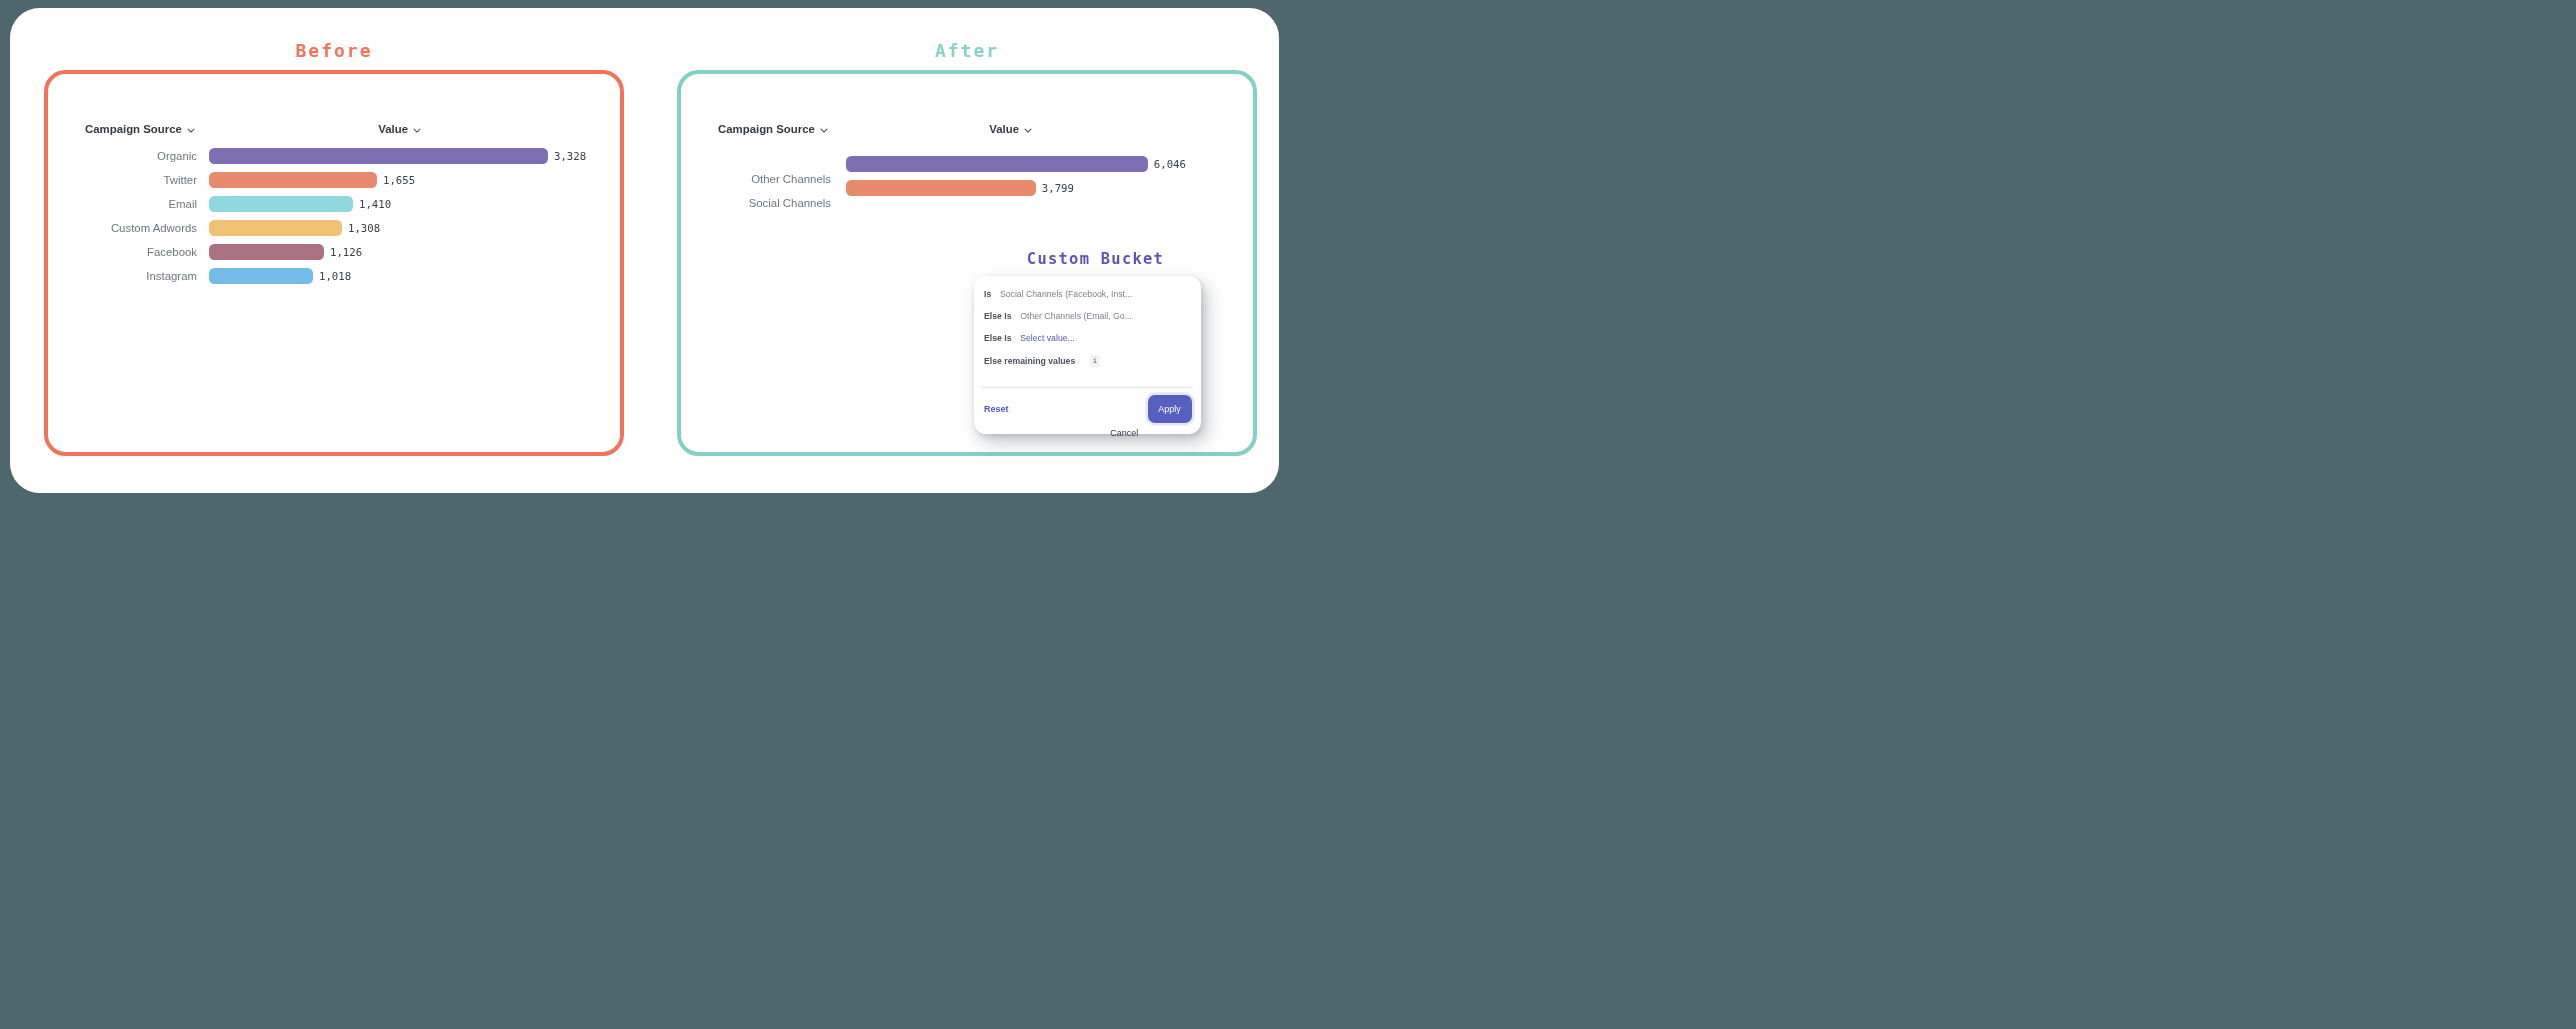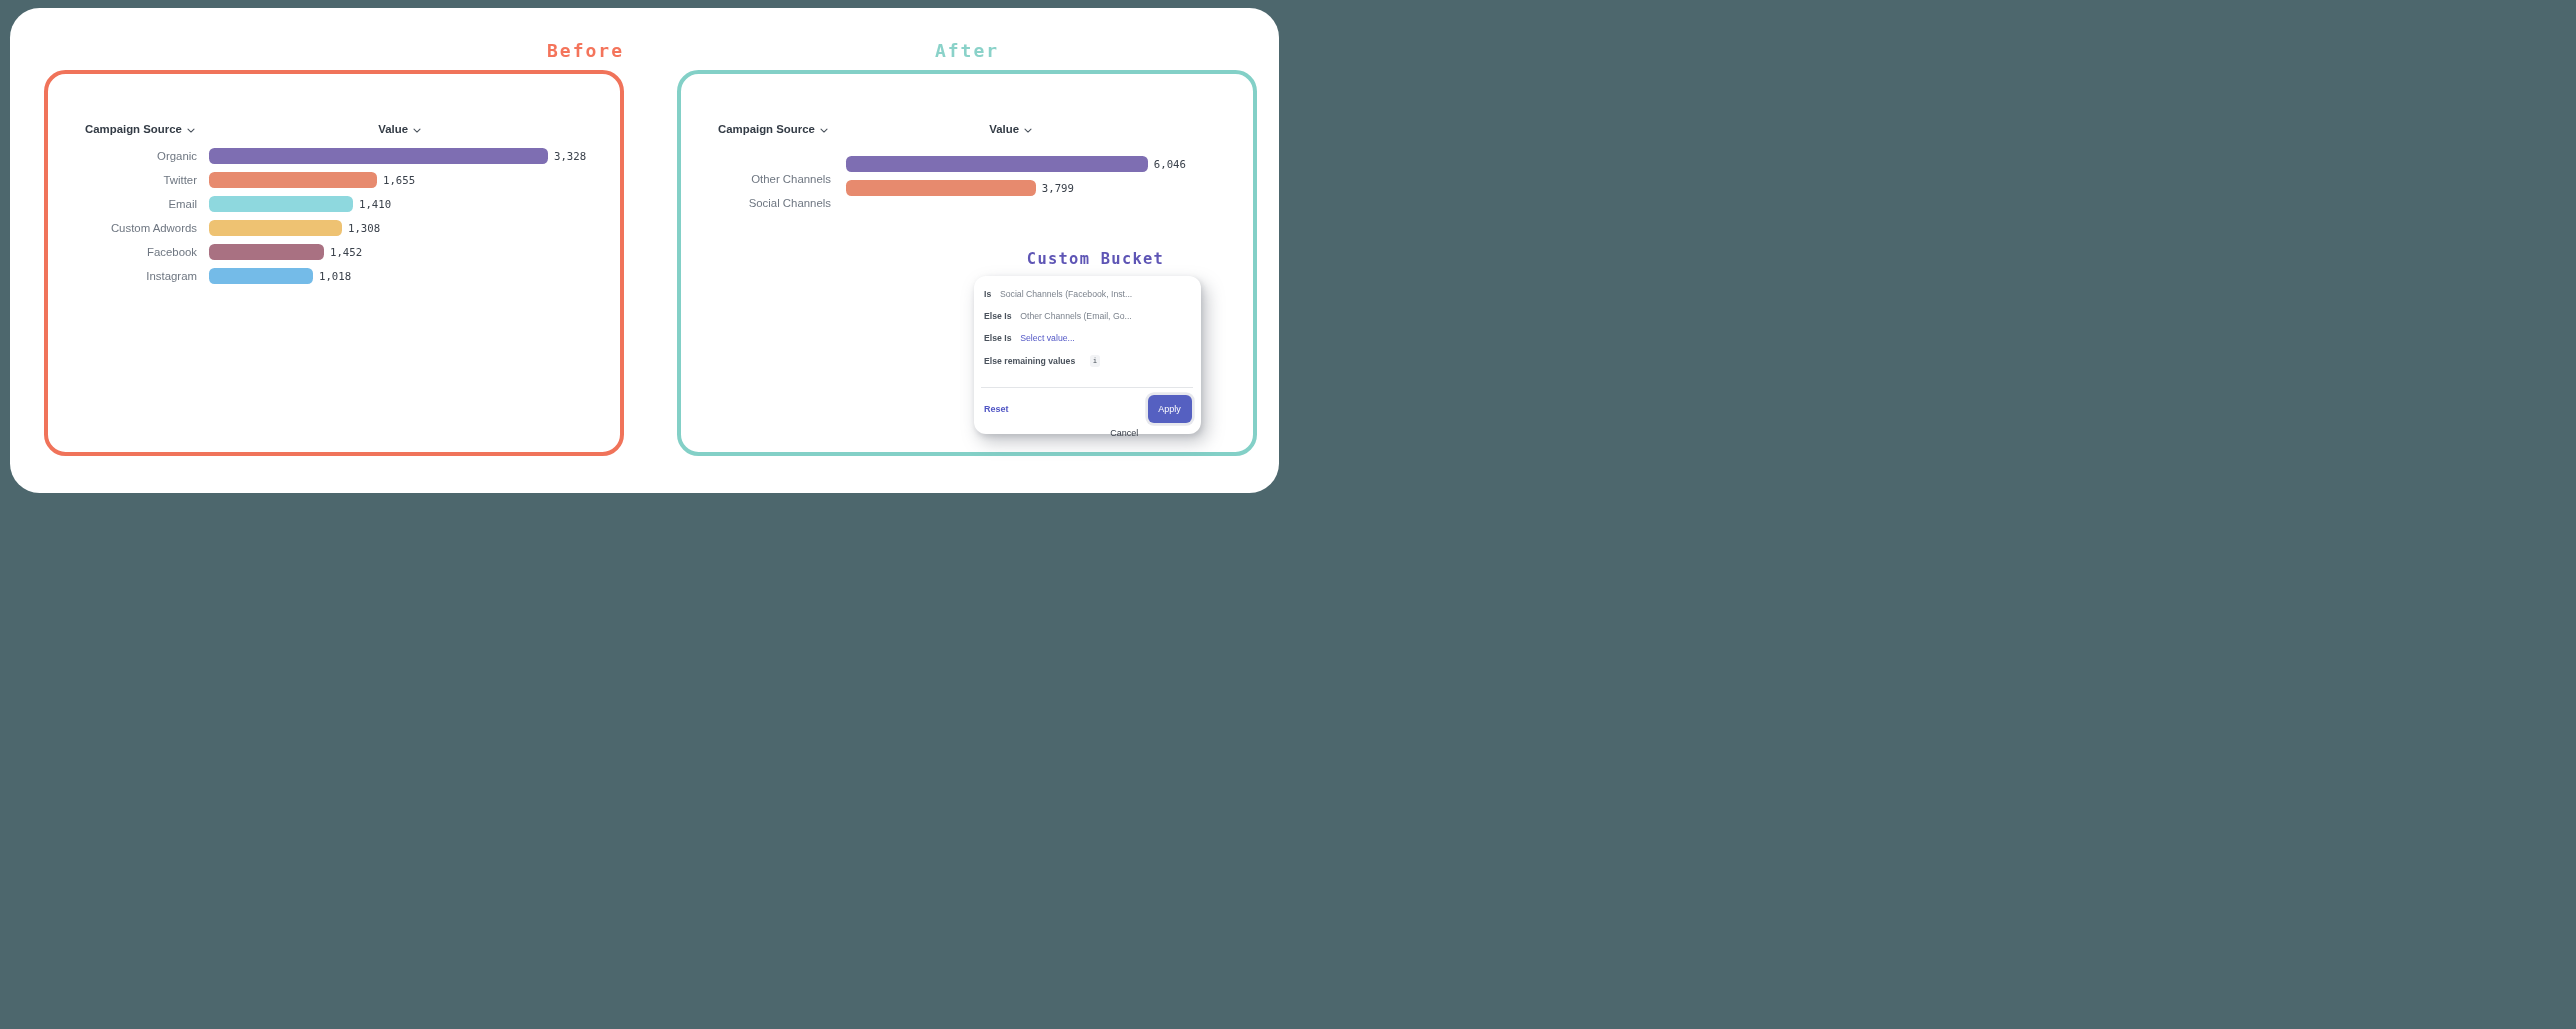--- a/index.html
+++ b/index.html
@@ -7,21 +7,21 @@
         font-family:"Liberation Sans",sans-serif;overflow:hidden;}
   .card{position:absolute;left:10px;top:8px;width:1269px;height:485px;
         background:#fff;border-radius:29.5px;}
   .panel{position:absolute;top:62px;width:580px;height:386px;
          border:4.7px solid #ccc;border-radius:21.5px;box-sizing:border-box;background:#fff;}
   .panel.before{left:34px;border-color:#f0735a;}
   .panel.after{left:667px;border-color:#83d0c7;}
   .panel-title{position:absolute;top:32px;width:580px;text-align:center;
          font-family:"DejaVu Sans Mono","Liberation Mono",monospace;
          font-weight:bold;font-size:18px;letter-spacing:2px;}
-  .panel-title.before{left:34px;color:#f4745b;text-align:right;}
+  .panel-title.before{left:34px;color:#f4745b;}
   .panel-title.after{left:667px;color:#8ad2c9;}
 
   .col-head{position:absolute;top:115px;font-size:11.4px;font-weight:bold;color:#333b45;
             display:flex;align-items:center;gap:4.7px;}
   .chev{display:inline-block;}
   .value-head{justify-content:center;}
 
   .rows{position:absolute;}
   .rows.left{left:40px;top:136px;}
   .rows.right{left:671px;top:144px;}
@@ -101,21 +101,21 @@
           <span class="val">1,410</span>
         </div>
         <div class="trow">
           <span class="lbl">Custom Adwords</span>
           <div class="bar" style="width: 133px; background: rgb(238, 194, 114);"></div>
           <span class="val">1,308</span>
         </div>
         <div class="trow">
           <span class="lbl">Facebook</span>
           <div class="bar" style="width: 115px; background: rgb(169, 113, 130);"></div>
-          <span class="val">1,452</span>
+          <span class="val">1,126</span>
         </div>
         <div class="trow">
           <span class="lbl">Instagram</span>
           <div class="bar" style="width: 104px; background: rgb(116, 187, 232);"></div>
           <span class="val">1,018</span>
         </div>
       </div>
 
     <div class="panel-title after" style="color: rgb(138, 210, 201);">After</div>
     <div class="panel after" style="border-color: rgb(131, 208, 199);"></div>
@@ -166,19 +166,19 @@
           </div>
           <div class="brow">
             <span class="blabel">Else remaining values</span>
             <span class="info-chip">i</span>
           </div>
         </div>
       <div class="divider"></div>
       <div class="dialog-footer">
         <span class="reset-link">Reset</span>
         <span class="cancel-btn">Cancel</span>
-        <button class="apply-btn" style="background: rgb(85, 96, 193);">Apply</button>
+        <button class="apply-btn" style="background: rgb(85, 96, 193); border-radius: 7px;">Apply</button>
       </div>
     </div>
 
   </div>
 </div>
 
 
 </body></html>

